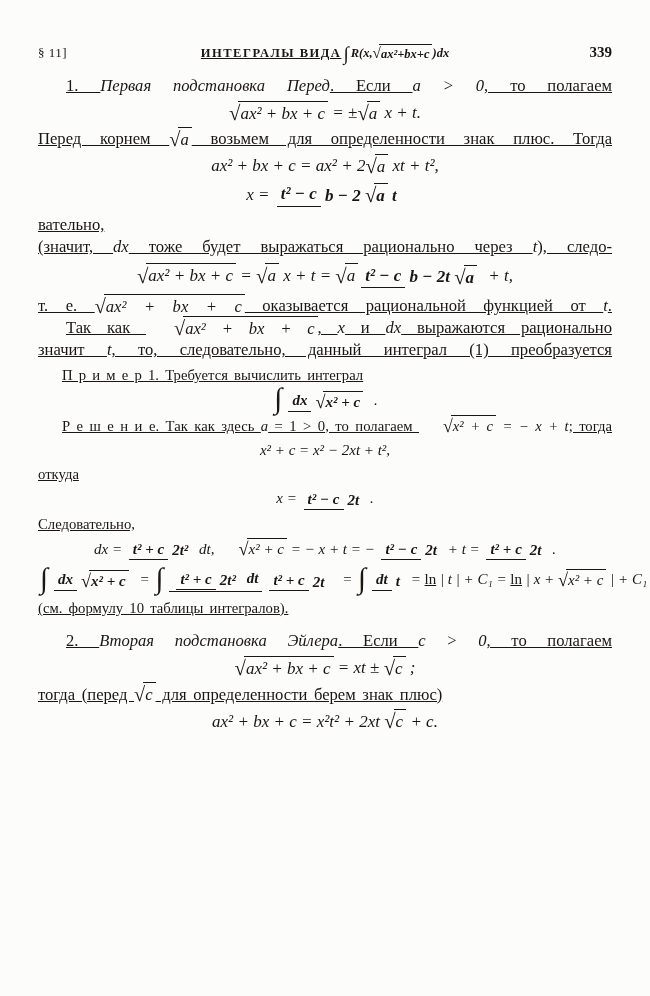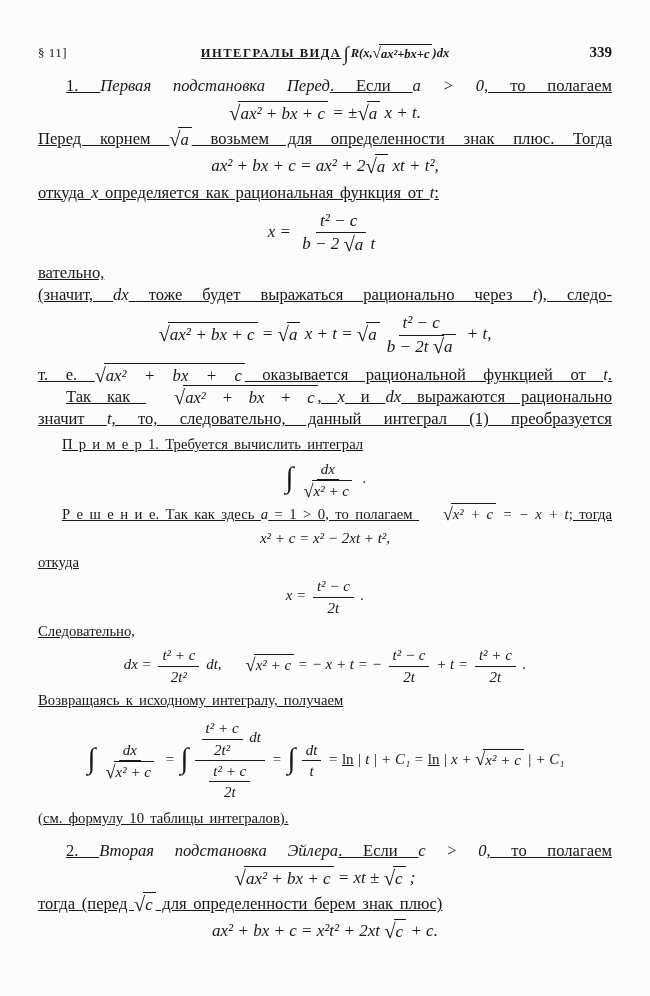--- a/index.html
+++ b/index.html
@@ -47,44 +47,43 @@
   [data-name="para-example-1-intro"]{margin-top:5px;}
   [data-name="para-see-formula-14"]{margin-top:4px;}
   
   .mi{font-style:italic;}
   .it{font-style:italic;}
   .tx{font-style:normal;text-decoration:underline;}
   .sqrt{white-space:nowrap;}
   .rsign{font-style:normal;font-size:1.22em;line-height:0;display:inline-block;vertical-align:-.08em;margin-right:-2px;}
   .rad{border-top:1.2px solid currentColor;padding:1.5px 3px 0 2px;font-style:italic;text-align:right;}
   .frac{
-    display:inline-flex;flex-direction:column;align-items:center;
+    display:inline-flex;flex-direction:row;align-items:center;
     vertical-align:middle;margin:0 3px;line-height:1.22;
-    text-align:center;font-style:normal;
+    text-align:center;font-style:normal;font-weight:bold;
   }
   .frac>.num{border-bottom:1.2px solid currentColor;padding:0 4px 1px;display:block;}
   .frac>.den{padding:1px 4px 0;display:block;}
   .intg{font-size:1.95em;line-height:0;display:inline-block;vertical-align:-.12em;margin:0 3px 0 2px;font-style:normal;}
   .gap{display:inline-block;width:24px;}
 </style>
 </head>
 <body style="background: rgb(252, 252, 250);">
 
 <div class="page" data-name="book-page" style="background: rgb(252, 252, 250); color: rgb(26, 22, 18);">
   <div class="header" data-name="running-head">
     <span class="hd-left" data-name="section-marker">§ 11]</span>
     <span class="hd-center" data-name="running-title"><span class="tx" data-name="plain-text">ИНТЕГРАЛЫ ВИДА</span><span class="intg" data-name="integral-sign">∫</span><span class="mi" data-name="math-text">R(x,</span><span class="sqrt" data-name="sqrt-radical"><span class="rsign" data-name="radical-sign-icon">√</span><span class="rad" data-name="radicand">ax²+bx+c</span></span><span class="mi" data-name="math-text">)dx</span></span>
     <span class="hd-right" data-name="page-number">339</span>
   </div>
   <div id="content" data-name="page-content">
       <div data-name="heading-first-euler-substitution" class="line sz-m ind"><span class="tx" data-name="plain-text">1. </span><span class="it" data-name="emphasis-text">Первая подстановка Перед</span><span class="tx" data-name="plain-text">. Если </span><span class="mi" data-name="math-text">a &gt; 0</span><span class="tx" data-name="plain-text">, то полагаем</span></div>
       <div data-name="formula-first-substitution" class="formula sz-m"><span class="sqrt" data-name="sqrt-radical"><span class="rsign" data-name="radical-sign-icon">√</span><span class="rad" data-name="radicand">ax² + bx + c</span></span><span class="mi" data-name="math-text"> = ±</span><span class="sqrt" data-name="sqrt-radical"><span class="rsign" data-name="radical-sign-icon">√</span><span class="rad" data-name="radicand">a</span></span><span class="mi" data-name="math-text"> x + t.</span></div>
       <div data-name="para-sign-choice" class="line sz-m"><span class="tx" data-name="plain-text">Перед корнем </span><span class="sqrt" data-name="sqrt-radical"><span class="rsign" data-name="radical-sign-icon">√</span><span class="rad" data-name="radicand">a</span></span><span class="tx" data-name="plain-text"> возьмем для определенности знак плюс. Тогда</span></div>
       <div data-name="formula-squared-expansion" class="formula sz-m"><span class="mi" data-name="math-text">ax² + bx + c = ax² + 2</span><span class="sqrt" data-name="sqrt-radical"><span class="rsign" data-name="radical-sign-icon">√</span><span class="rad" data-name="radicand">a</span></span><span class="mi" data-name="math-text"> xt + t²,</span></div>
-      <div data-name="para-whence-x" class="line sz-m left"><span class="tx" data-name="plain-text">откуда </span><span class="mi" data-name="math-text">x</span><span class="tx" data-name="plain-text"> определяется как рациональная функция от </span><span class="mi" data-name="math-text">t</span><span class="tx" data-name="plain-text">:</span></div>
       <div data-name="formula-x-rational" class="formula sz-m"><span class="mi" data-name="math-text">x = </span><span class="frac" data-name="fraction">
           <span class="num" data-name="fraction-numerator"><span class="mi" data-name="math-text">t² − c</span></span>
           <span class="den" data-name="fraction-denominator"><span class="mi" data-name="math-text">b − 2 </span><span class="sqrt" data-name="sqrt-radical"><span class="rsign" data-name="radical-sign-icon">√</span><span class="rad" data-name="radicand">a</span></span><span class="mi" data-name="math-text"> t</span></span>
         </span></div>
       <div data-name="para-dx-rational-line2" class="line sz-m left"><span class="tx" data-name="plain-text">вательно,</span></div>
       <div data-name="para-dx-rational-line1" class="line sz-m"><span class="tx" data-name="plain-text">(значит, </span><span class="mi" data-name="math-text">dx</span><span class="tx" data-name="plain-text"> тоже будет выражаться рационально через </span><span class="mi" data-name="math-text">t</span><span class="tx" data-name="plain-text">), следо-</span></div>
       <div data-name="formula-root-rational-chain" class="formula sz-m"><span class="sqrt" data-name="sqrt-radical"><span class="rsign" data-name="radical-sign-icon">√</span><span class="rad" data-name="radicand">ax² + bx + c</span></span><span class="mi" data-name="math-text"> = </span><span class="sqrt" data-name="sqrt-radical"><span class="rsign" data-name="radical-sign-icon">√</span><span class="rad" data-name="radicand">a</span></span><span class="mi" data-name="math-text"> x + t = </span><span class="sqrt" data-name="sqrt-radical"><span class="rsign" data-name="radical-sign-icon">√</span><span class="rad" data-name="radicand">a</span></span><span class="frac" data-name="fraction">
           <span class="num" data-name="fraction-numerator"><span class="mi" data-name="math-text">t² − c</span></span>
           <span class="den" data-name="fraction-denominator"><span class="mi" data-name="math-text">b − 2t </span><span class="sqrt" data-name="sqrt-radical"><span class="rsign" data-name="radical-sign-icon">√</span><span class="rad" data-name="radicand">a</span></span></span>
         </span><span class="mi" data-name="math-text"> + t,</span></div>
@@ -107,21 +106,20 @@
       <div data-name="formula-dx-and-root" class="formula sz-s"><span class="mi" data-name="math-text">dx = </span><span class="frac" data-name="fraction">
           <span class="num" data-name="fraction-numerator"><span class="mi" data-name="math-text">t² + c</span></span>
           <span class="den" data-name="fraction-denominator"><span class="mi" data-name="math-text">2t²</span></span>
         </span><span class="mi" data-name="math-text"> dt,</span><span class="gap" data-name="formula-gap"></span><span class="sqrt" data-name="sqrt-radical"><span class="rsign" data-name="radical-sign-icon">√</span><span class="rad" data-name="radicand">x² + c</span></span><span class="mi" data-name="math-text"> = − x + t = − </span><span class="frac" data-name="fraction">
           <span class="num" data-name="fraction-numerator"><span class="mi" data-name="math-text">t² − c</span></span>
           <span class="den" data-name="fraction-denominator"><span class="mi" data-name="math-text">2t</span></span>
         </span><span class="mi" data-name="math-text"> + t = </span><span class="frac" data-name="fraction">
           <span class="num" data-name="fraction-numerator"><span class="mi" data-name="math-text">t² + c</span></span>
           <span class="den" data-name="fraction-denominator"><span class="mi" data-name="math-text">2t</span></span>
         </span><span class="mi" data-name="math-text"> .</span></div>
-      <div data-name="para-returning-to-integral" class="line sz-s left"><span class="tx" data-name="plain-text">Возвращаясь к исходному интегралу, получаем</span></div>
       <div data-name="formula-integral-evaluation" class="formula sz-s"><span class="intg" data-name="integral-sign">∫</span><span class="frac" data-name="fraction">
           <span class="num" data-name="fraction-numerator"><span class="mi" data-name="math-text">dx</span></span>
           <span class="den" data-name="fraction-denominator"><span class="sqrt" data-name="sqrt-radical"><span class="rsign" data-name="radical-sign-icon">√</span><span class="rad" data-name="radicand">x² + c</span></span></span>
         </span><span class="mi" data-name="math-text"> = </span><span class="intg" data-name="integral-sign">∫</span><span class="frac" data-name="fraction">
           <span class="num" data-name="fraction-numerator"><span class="frac" data-name="fraction">
               <span class="num" data-name="fraction-numerator"><span class="mi" data-name="math-text">t² + c</span></span>
               <span class="den" data-name="fraction-denominator"><span class="mi" data-name="math-text">2t²</span></span>
             </span><span class="mi" data-name="math-text"> dt</span></span>
           <span class="den" data-name="fraction-denominator"><span class="frac" data-name="fraction">
               <span class="num" data-name="fraction-numerator"><span class="mi" data-name="math-text">t² + c</span></span>

